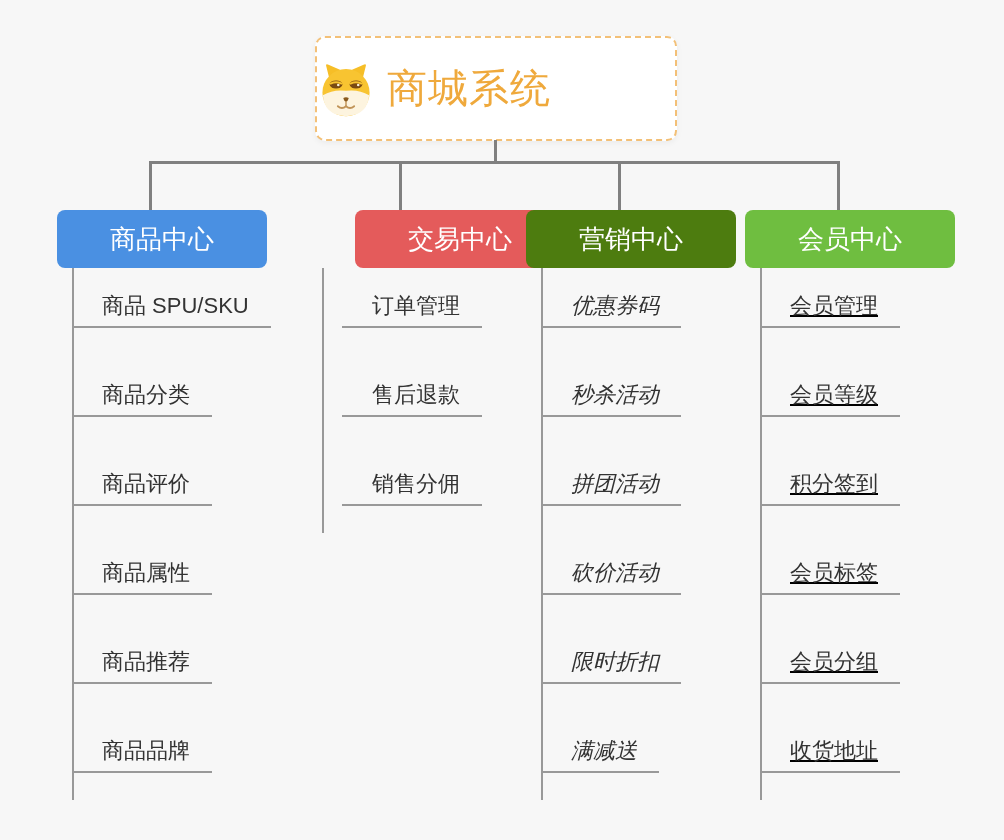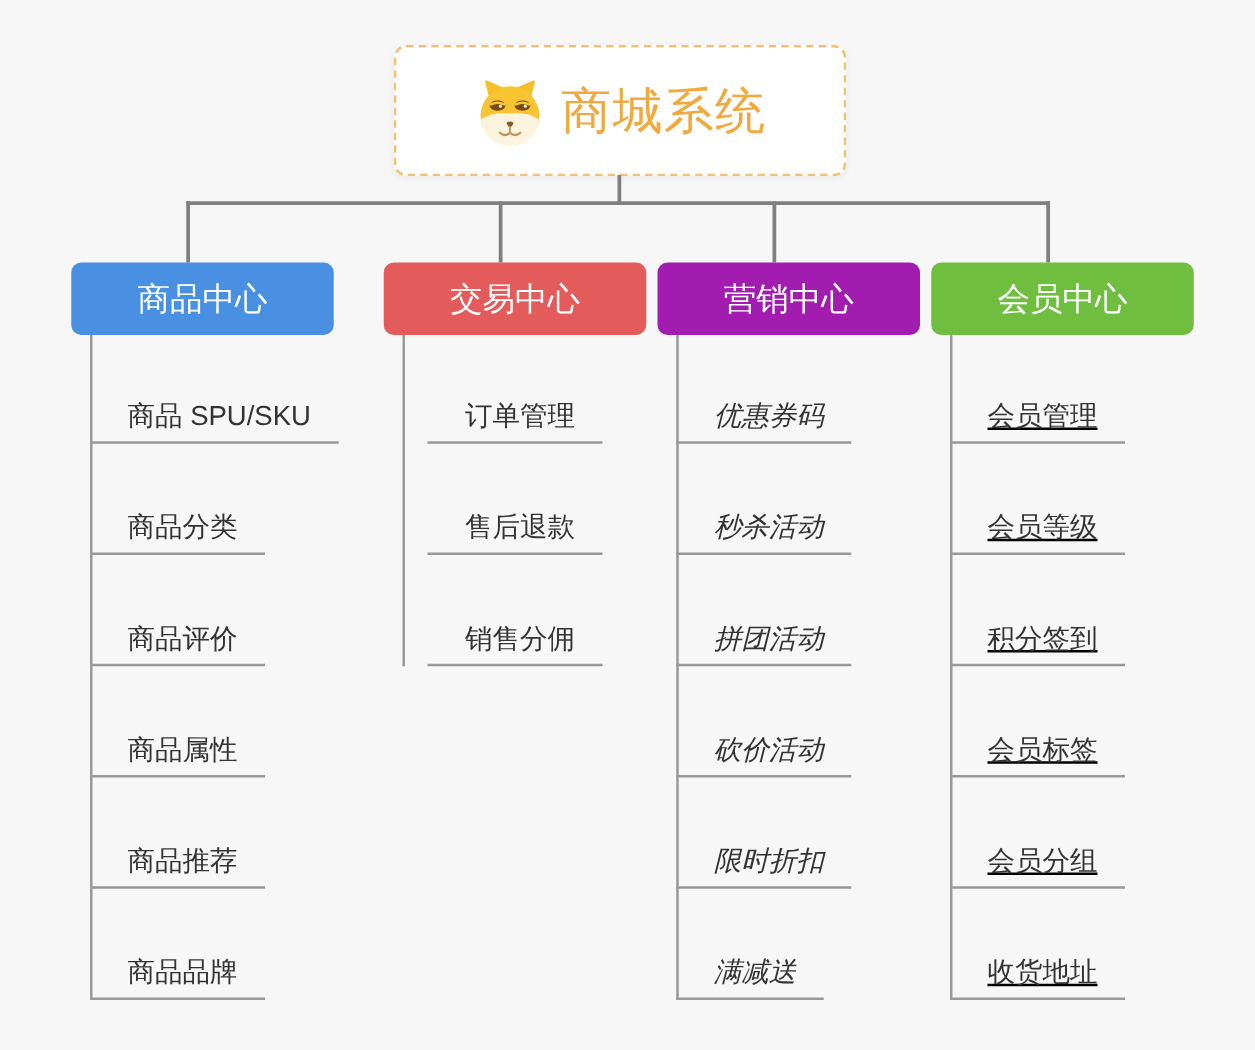--- a/index.html
+++ b/index.html
@@ -22,21 +22,21 @@
     left: 315px;
     top: 36px;
     width: 362px;
     height: 105px;
     background: #ffffff;
     border: 2px dashed #f3c077;
     border-radius: 10px;
     box-sizing: border-box;
     display: flex;
     align-items: center;
-    justify-content: center;
+    justify-content: flex-start;
     gap: 12px;
     box-shadow: 0 2px 6px rgba(0,0,0,0.05);
   }
   .root-title {
     font-size: 40px;
     font-weight: 500;
     color: #efa93c;
     letter-spacing: 1px;
     white-space: nowrap;
   }
@@ -87,21 +87,21 @@
     position: absolute;
     left: 0;
     top: 2px;
     bottom: 0;
     width: 2px;
     background: #999999;
   }
   .leaf {
     height: 89px;
     display: flex;
-    align-items: flex-end;
+    align-items: center;
   }
   .leaf-label {
     display: inline-block;
     padding: 0 22px 7px 30px;
     border-bottom: 2px solid #999999;
     font-size: 22px;
     color: #333333;
     white-space: nowrap;
     line-height: 1.2;
   }
@@ -161,36 +161,36 @@
       <div class="leaf">
           <span class="leaf-label">商品推荐</span>
         </div>
       <div class="leaf">
           <span class="leaf-label">商品品牌</span>
         </div>
     </div>
   </div>
 
   <div class="branch branch-2">
-    <div class="branch-box" style="background: rgb(228, 91, 91);">交易中心</div>
+    <div class="branch-box" style="background: rgb(228, 91, 91); margin-left: 48px;">交易中心</div>
     <div class="children">
       <div class="leaf">
           <span class="leaf-label">订单管理</span>
         </div>
       <div class="leaf">
           <span class="leaf-label">售后退款</span>
         </div>
       <div class="leaf">
           <span class="leaf-label">销售分佣</span>
         </div>
     </div>
   </div>
 
   <div class="branch branch-3">
-    <div class="branch-box" style="background: #a21caf;">营销中心</div>
+    <div class="branch-box" style="background: #4d7c0f;">营销中心</div>
     <div class="children">
       <div class="leaf">
           <span class="leaf-label">优惠券码</span>
         </div>
       <div class="leaf">
           <span class="leaf-label">秒杀活动</span>
         </div>
       <div class="leaf">
           <span class="leaf-label">拼团活动</span>
         </div>

